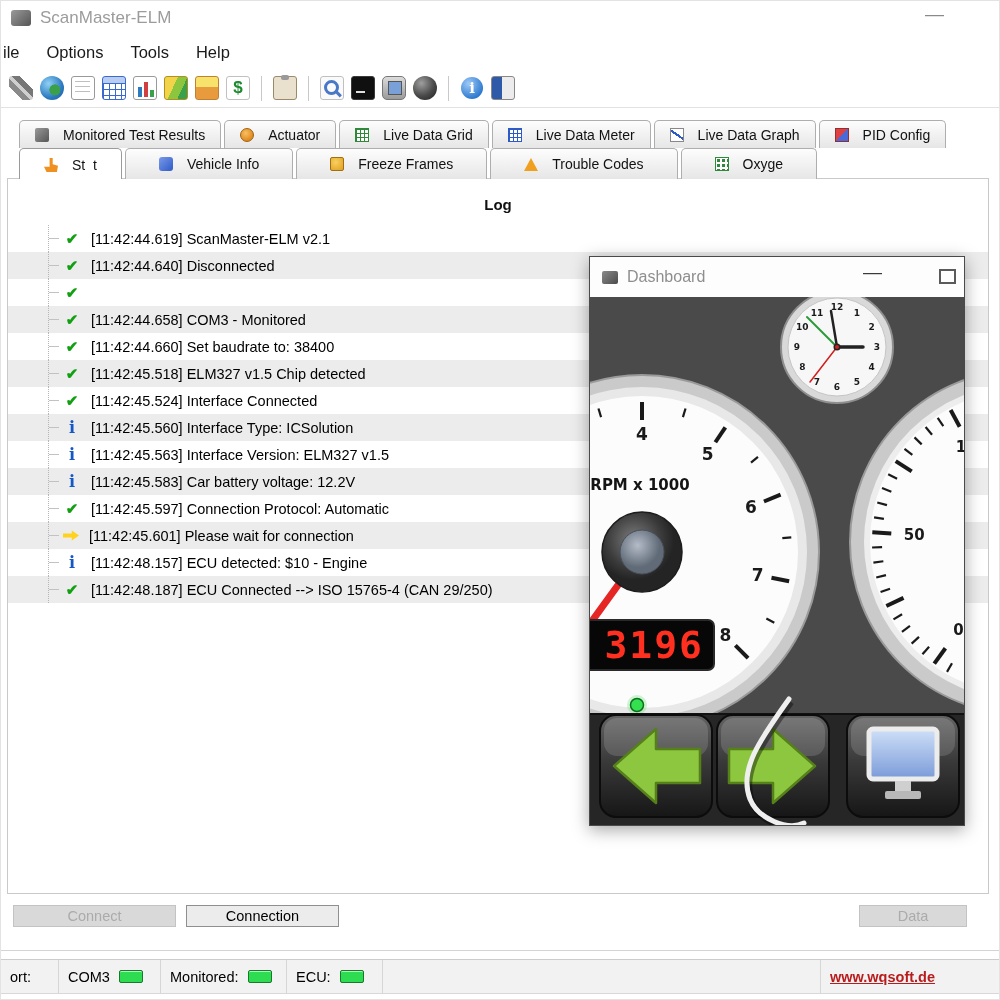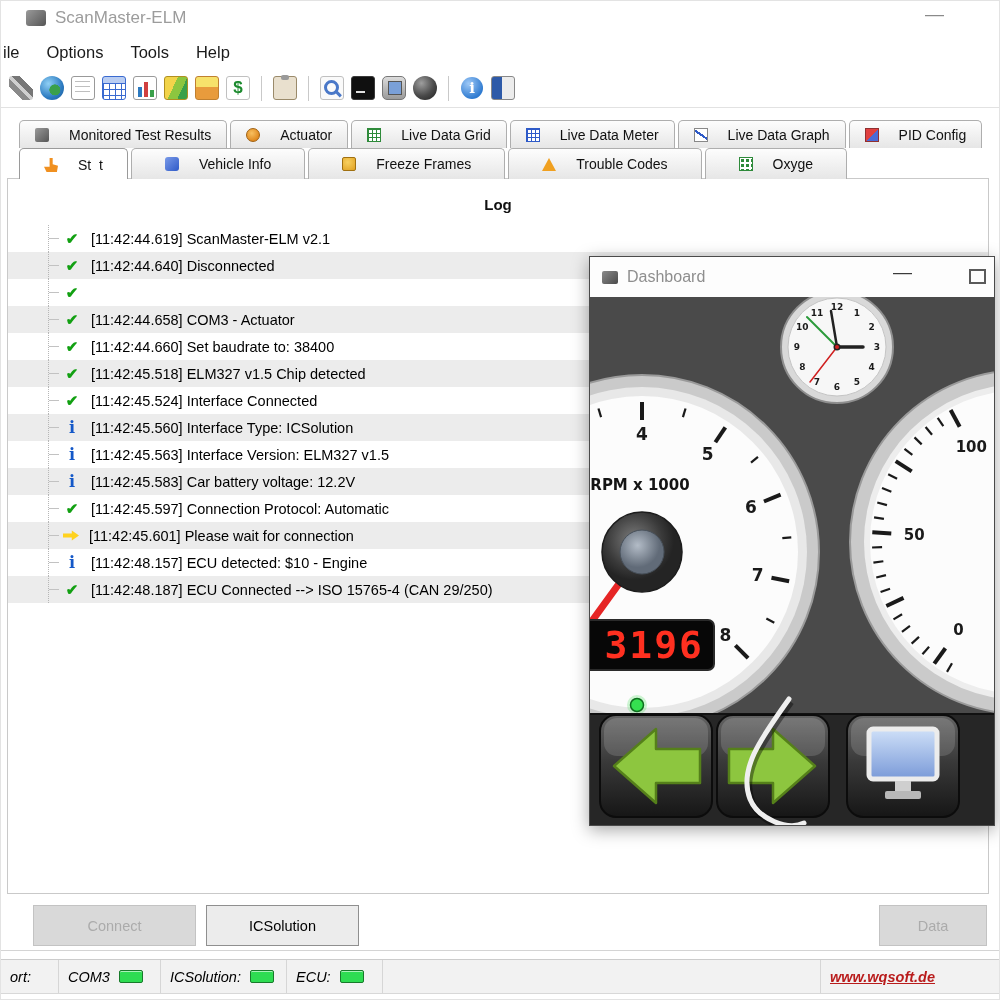--- a/index.html
+++ b/index.html
@@ -1,21 +1,21 @@
 <!DOCTYPE html>
 <html><head>
 <meta charset="utf-8">
 <style>
   html,body{margin:0;padding:0;background:#fff;}
   #app{position:relative;width:1000px;height:1000px;background:#fff;overflow:hidden;
        font-family:"Liberation Sans",sans-serif;border:1px solid #e3e3e3;box-sizing:border-box;}
 
   
   .titlebar{position:absolute;top:0;left:0;right:0;height:34px;display:flex;align-items:center;
-            padding-left:25px;background:#fff;}
+            padding-left:10px;background:#fff;}
   .chip-lg{width:20px;height:16px;background:linear-gradient(135deg,#9a9a9a,#555);border-radius:3px;
            box-shadow:-3px 0 0 -6px #888, 3px 0 0 -6px #888;}
   .titlebar .title{color:#9c9c9c;font-size:17px;margin-left:9px;}
   .min-btn{position:absolute;right:55px;top:2px;color:#8a8a8a;font-size:19px;cursor:default;}
 
   
   .menubar{position:absolute;top:36px;left:0;right:0;height:30px;display:flex;align-items:center;}
   .menu-item{font-size:16.5px;color:#1a1a1a;margin-right:27px;}
   .menu-item:first-child{margin-left:2px;}
 
@@ -55,21 +55,21 @@
   .tb-sphere{border-radius:50%;background:radial-gradient(circle at 35% 30%,#9e9e9e,#4a4a4a 55%,#1e1e1e);}
   .tb-info::after{content:"i";position:absolute;inset:1px;border-radius:50%;display:flex;align-items:center;justify-content:center;
                   background:radial-gradient(circle at 35% 30%,#9ec9f7,#2e7ad0 72%);color:#fff;font-weight:bold;
                   font-family:"DejaVu Serif",serif;font-size:15px;}
   .tb-exit{background:linear-gradient(90deg,#2e5aa8 0 45%,#ececec 45%);border:1px solid #888;}
 
   
   .tabs{position:absolute;left:18px;right:0;display:flex;gap:3px;overflow:hidden;z-index:5;}
   .tabs1{top:119px;height:28px;}
   .tabs2{top:147px;height:31px;}
-  .tab{display:flex;align-items:center;gap:20px;padding:0 15px;white-space:pre;
+  .tab{display:flex;align-items:center;gap:14px;padding:0 15px;white-space:pre;
        background:linear-gradient(#fdfdfd,#e6e6e6);border:1px solid #aeaeae;border-bottom:none;
        border-radius:5px 5px 0 0;font-size:14px;color:#111;flex:0 0 auto;justify-content:space-between;}
   .tabs2 .tab{padding:0 33px;}
   .tabs2 .tab.active{background:#fff;padding:0 24px;height:32px;border-color:#9a9a9a;z-index:6;}
   .ti{width:14px;height:14px;flex:0 0 auto;box-sizing:border-box;}
   .ti-chip{background:linear-gradient(135deg,#9a9a9a,#555);border-radius:2px;}
   .ti-actuator{background:radial-gradient(circle at 40% 35%,#f8c060,#e08a20 70%);border-radius:50%;border:1px solid #a06010;}
   .ti-grid-green{background:#fff;border:1px solid #2e8a3a;
       background-image:repeating-linear-gradient(90deg,#2e8a3a 0 1px,transparent 1px 4px),
       repeating-linear-gradient(#2e8a3a 0 1px,transparent 1px 4px);}
@@ -99,38 +99,38 @@
   .tree::after{content:"";position:absolute;left:0;top:13px;width:10px;height:1px;background:#c2c2c2;}
   .li{width:18px;height:18px;display:flex;align-items:center;justify-content:center;margin-left:2px;flex:0 0 auto;}
   .li-check{color:#12a012;font-size:15px;font-weight:bold;}
   .li-info{color:#1458c8;font-family:"DejaVu Serif",serif;font-weight:bold;font-size:16px;}
   .li-arrow{width:16px;height:12px;background:#ffd21e;
             clip-path:polygon(0 33%,55% 33%,55% 8%,100% 50%,55% 92%,55% 67%,0 67%);
             filter:drop-shadow(0 1px 0 #b09000);}
   .log-text{margin-left:10px;}
 
   
-  .dash{position:absolute;left:588px;top:255px;width:406px;height:570px;background:#fff;
+  .dash{position:absolute;left:588px;top:255px;width:376px;height:570px;background:#fff;
         border:1px solid #4a4a4a;box-shadow:0 4px 16px rgba(0,0,0,.35);z-index:20;box-sizing:border-box;}
   .dash-titlebar{position:relative;height:40px;background:#fdfdfd;border-bottom:1px solid #a8a8a8;
                  display:flex;align-items:center;padding-left:12px;}
   .chip-sm{width:16px;height:13px;background:linear-gradient(135deg,#8a8a8a,#4a4a4a);border-radius:2px;}
   .dash-title{color:#8e8e8e;font-size:16px;margin-left:9px;}
   .dash-min{position:absolute;right:82px;top:4px;color:#3a3a3a;font-size:19px;}
   .dash-max{position:absolute;right:8px;top:12px;width:13px;height:11px;border:2px solid #5a5a5a;}
   .dash-content{position:absolute;top:40px;left:0;right:0;bottom:0;background:#4a4a4a;overflow:hidden;}
 
   
-  .btn{position:absolute;top:904px;height:41px;font-size:14.5px;font-family:"Liberation Sans",sans-serif;margin-left:20px;}
+  .btn{position:absolute;top:904px;height:22px;font-size:14.5px;font-family:"Liberation Sans",sans-serif;}
   .btn-connect{left:12px;width:163px;background:#d9d9d9;color:#ababab;border:1px solid #c3c3c3;}
   .btn-disconnect{left:185px;width:153px;background:#ececec;color:#000;border:1px solid #8f8f8f;}
   .btn-alfa{left:858px;width:108px;background:#d9d9d9;color:#ababab;border:1px solid #c3c3c3;}
   .foot-sep{position:absolute;left:0;right:0;top:949px;height:1px;background:#d4d4d4;}
   .statusbar{position:absolute;left:0;right:0;top:958px;height:33px;background:#f2f2f2;
-             border-top:1px solid #cccccc;border-bottom:1px solid #d8d8d8;display:flex;align-items:stretch;font-style:italic;}
+             border-top:1px solid #cccccc;border-bottom:1px solid #d8d8d8;display:flex;align-items:stretch;}
   .seg{display:flex;align-items:center;gap:9px;padding:0 9px;border-right:1px solid #d6d6d6;
        font-size:14.5px;color:#000;box-sizing:border-box;}
   .s1{width:58px;}.s2{width:102px;}.s3{width:126px;}.s4{width:96px;}.s5{flex:1;}.s6{width:178px;border-right:none;}
   .led{width:22px;height:11px;background:#2edc52;border:1px solid #177a2a;border-radius:2px;
        box-shadow:inset 0 1px 0 rgba(255,255,255,.6);}
   .link{color:#b91c1c;font-weight:bold;text-decoration:underline;font-size:14.5px;}
 </style>
 </head>
 <body>
 
@@ -199,21 +199,21 @@
           <span class="li li-check">✔</span>
           <span class="log-text">[11:42:44.640] Disconnected</span>
         </div>
         <div class="log-row">
           <span class="tree"></span>
           <span class="li li-check">✔</span>
         </div>
         <div class="log-row">
           <span class="tree"></span>
           <span class="li li-check">✔</span>
-          <span class="log-text">[11:42:44.658] COM3 - Actuator</span>
+          <span class="log-text">[11:42:44.658] COM3 - Monitored</span>
         </div>
         <div class="log-row">
           <span class="tree"></span>
           <span class="li li-check">✔</span>
           <span class="log-text">[11:42:44.660] Set baudrate to: 38400</span>
         </div>
         <div class="log-row">
           <span class="tree"></span>
           <span class="li li-check">✔</span>
           <span class="log-text">[11:42:45.518] ELM327 v1.5 Chip detected</span>
@@ -418,35 +418,35 @@
           <rect x="295" y="494" width="36" height="8" rx="2" fill="#b8b8b8"></rect>
         </g>
 
         <path d="M 201,405 C 174,443 150,475 162,505 C 170,525 200,537 216,529" fill="none" stroke="rgba(0,0,0,0.4)" stroke-width="6.5"></path>
         <path d="M 199,402 C 172,440 148,472 160,502 C 168,522 198,534 214,526" fill="none" stroke="#efefef" stroke-width="5" stroke-linecap="round"></path>
       </svg>
     </div>
   </div>
 
   <button class="btn btn-connect">Connect</button>
-  <button class="btn btn-disconnect">ICSolution</button>
+  <button class="btn btn-disconnect">Connection</button>
   <button class="btn btn-alfa">Data</button>
 
   <div class="foot-sep"></div>
 
   <div class="statusbar">
     <div class="seg s1">
       <span>ort:</span>
     </div>
     <div class="seg s2">
       <span>COM3</span>
       <span class="led"></span>
     </div>
     <div class="seg s3">
-      <span>ICSolution:</span>
+      <span>Monitored:</span>
       <span class="led"></span>
     </div>
     <div class="seg s4">
       <span>ECU:</span>
       <span class="led"></span>
     </div>
     <div class="seg s5"></div>
     <div class="seg s6">
       <a class="link">www.wqsoft.de</a>
     </div>

